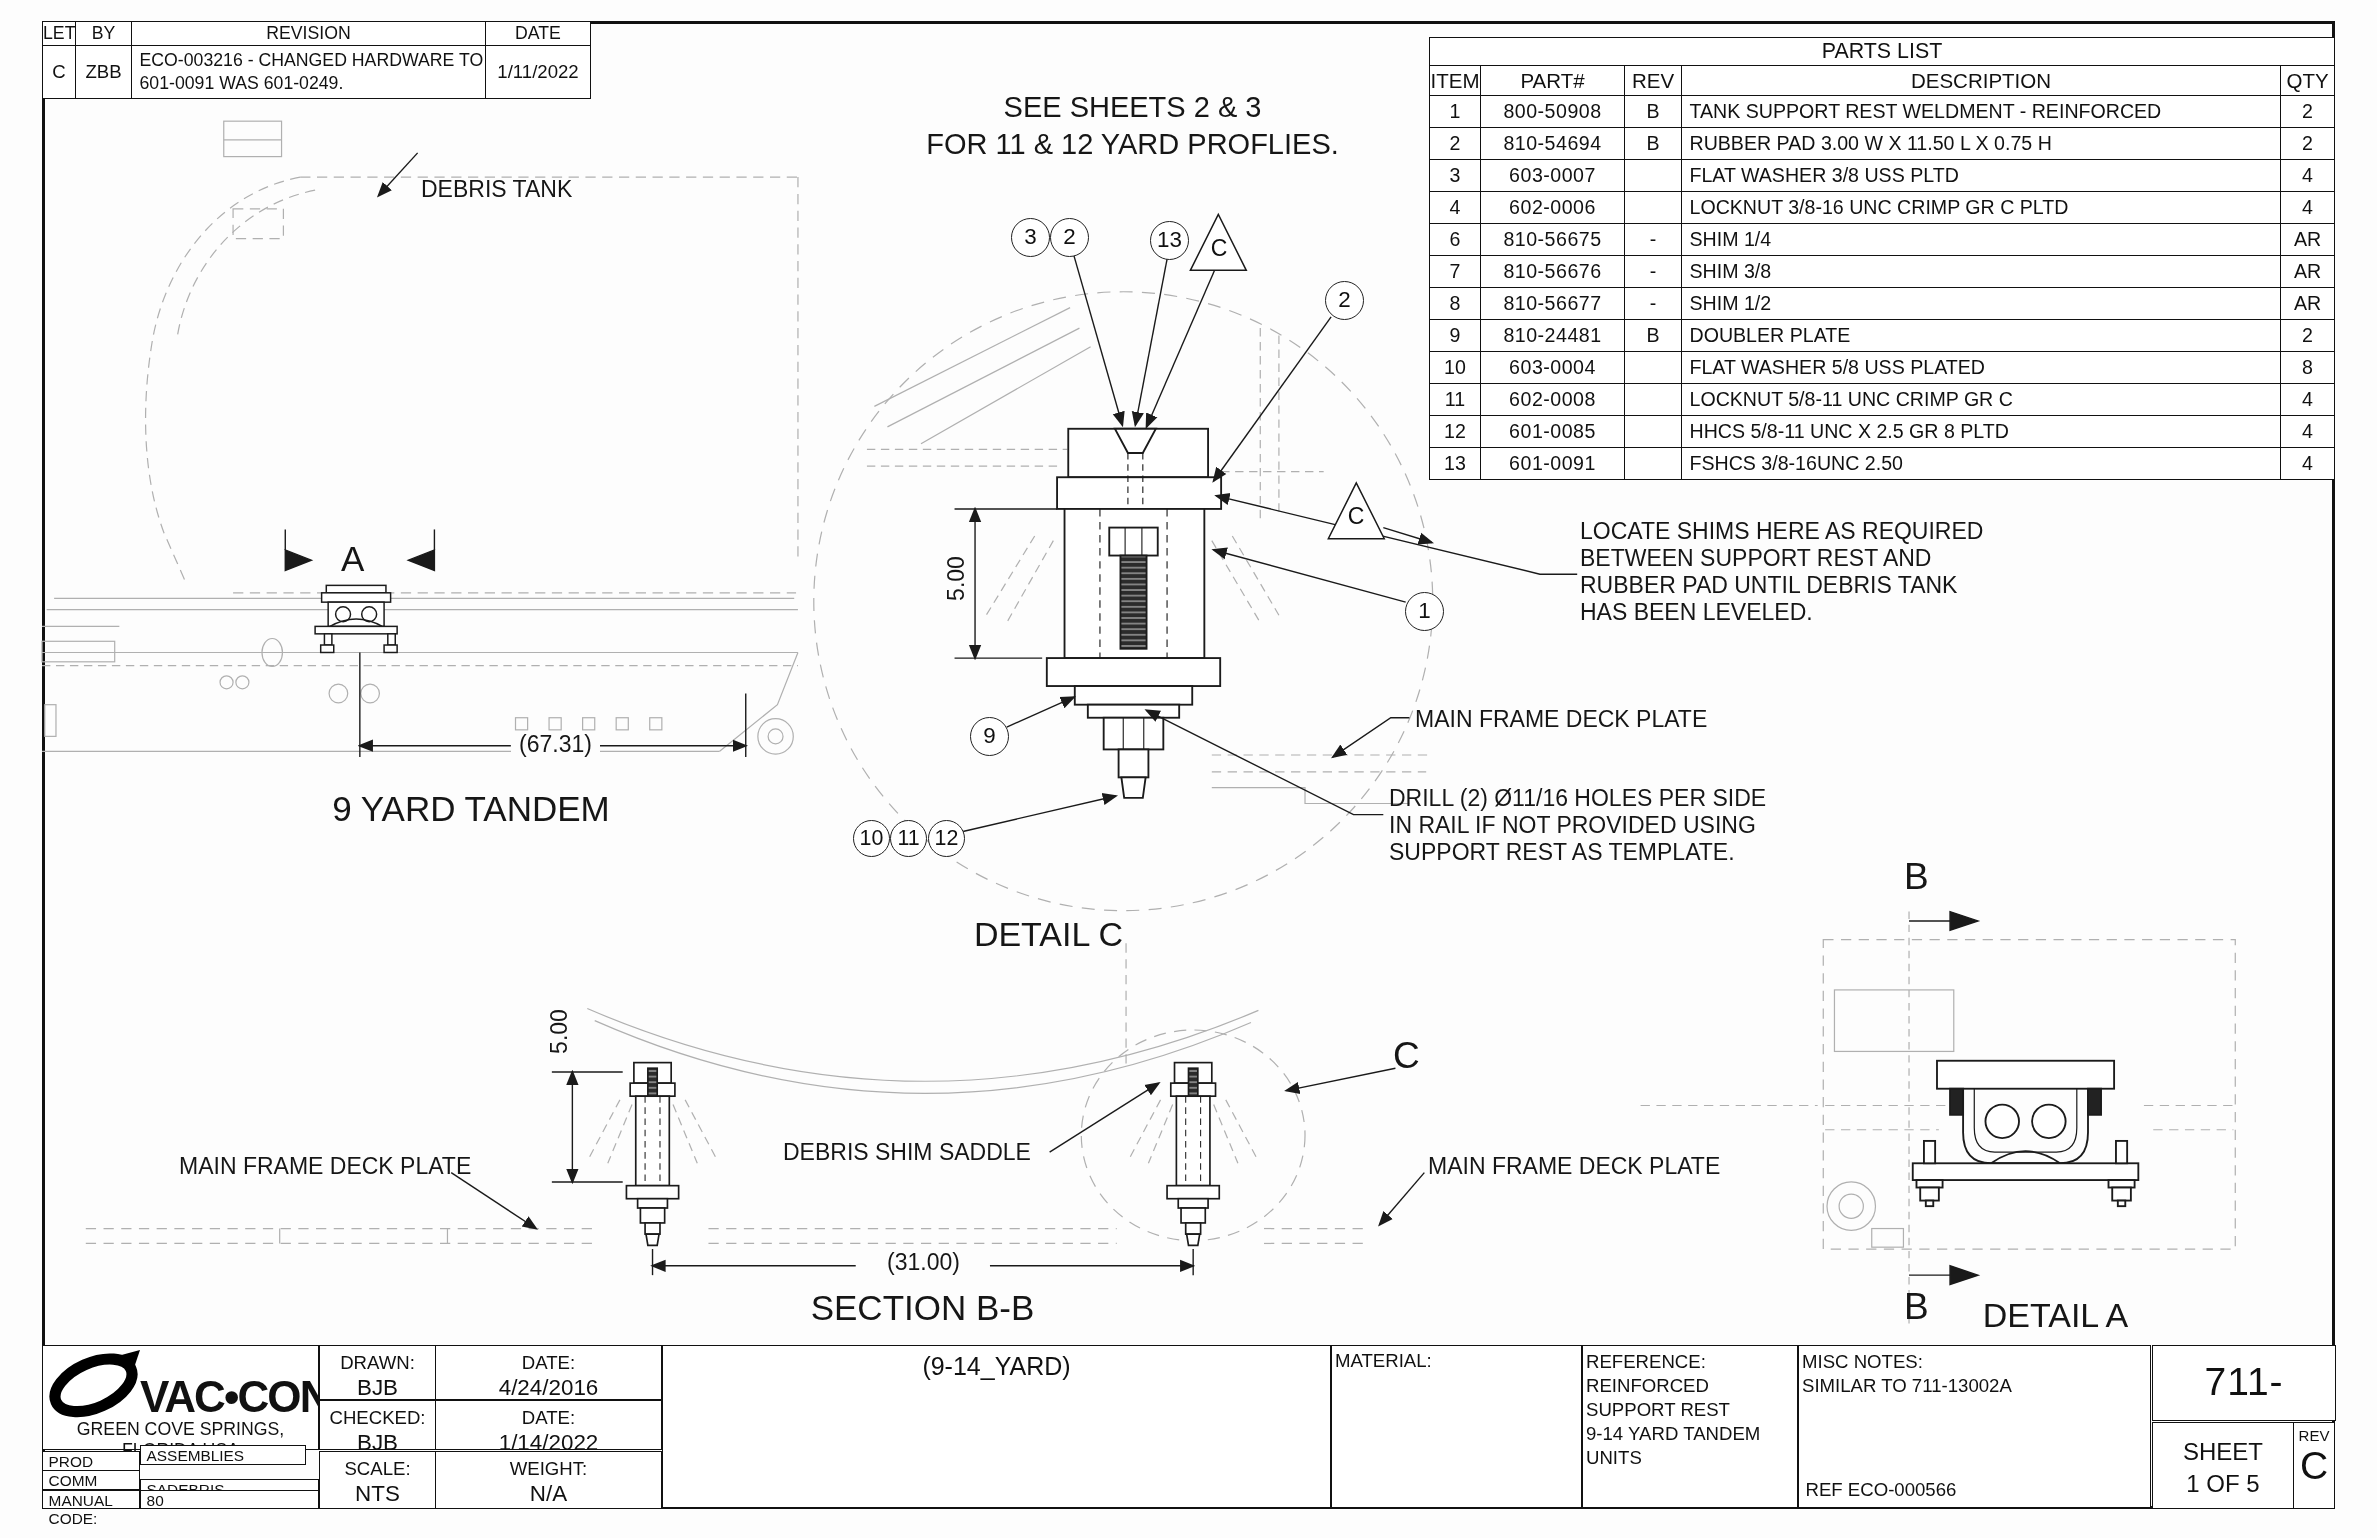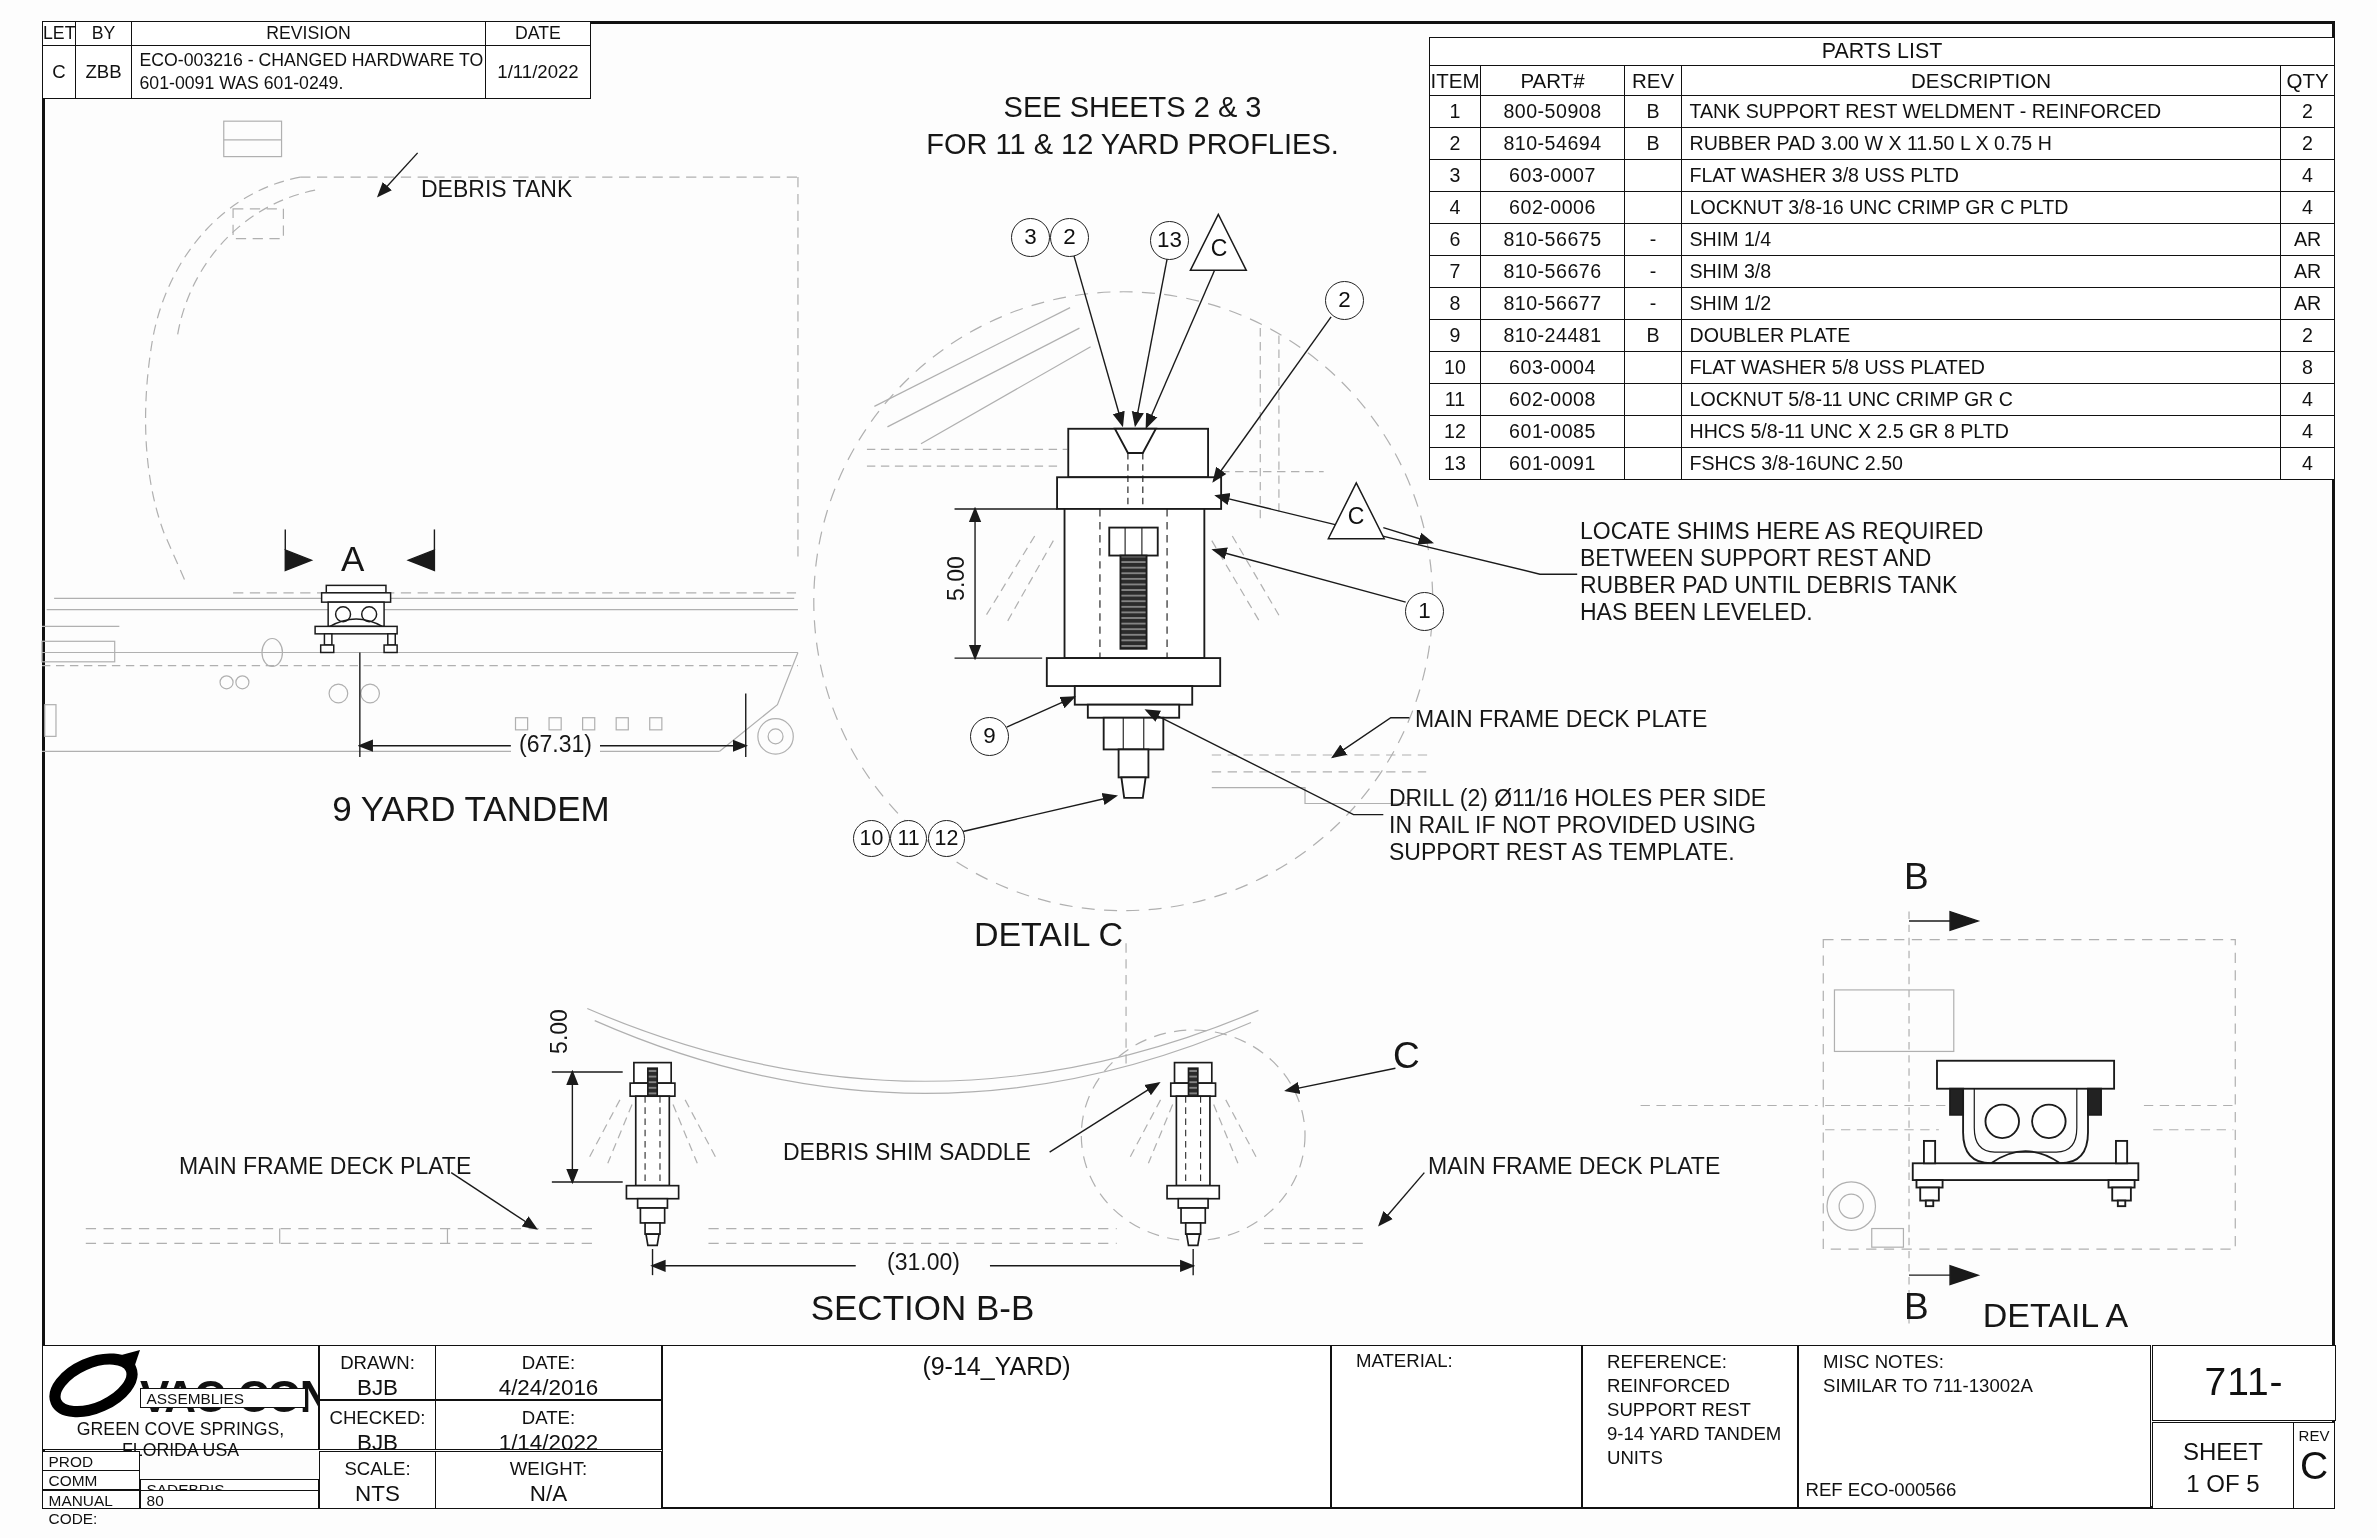--- a/index.html
+++ b/index.html
@@ -25,21 +25,21 @@
   .rev-table th { height:24px; font-size:17.7px; }
   .rev-table td { height:53px; }
   .rev-table .revtext { text-align:left; padding-left:7.5px; font-size:17.7px; line-height:22.4px; }
   .balloon { position:absolute; width:39px; height:39px; border:1.9px solid #222; border-radius:50%;
              background:#fff; text-align:center; line-height:36px; font-size:22.4px; }
   .balloon.sm { width:37px; height:37px; line-height:34px; font-size:21.4px; }
   .flag-letter { position:absolute; width:30px; text-align:center; font-size:23px; }
   .tb-cell { position:absolute; border:1.9px solid #111; background:#fff; }
   .tb-label { font-size:18.6px; text-align:center; padding-top:5.6px; }
   .tb-value { font-size:22.4px; text-align:center; padding-top:1.9px; }
-  .tb-left { text-align:left; padding-left:24px; padding-top:3.7px; }
+  .tb-left { text-align:left; padding-left:3px; padding-top:3.7px; }
   .codes-label { font-size:15.4px; text-align:left; padding:0.9px 0 0 5.6px; }
   .big-number { font-size:39px; text-align:center; line-height:71px; letter-spacing:0.9px; }
   .logo-text { position:absolute; left:97px; top:26px; font-size:44px; font-weight:bold;
                letter-spacing:-1.9px; }
   .logo-city { position:absolute; left:0; top:73px; width:100%; text-align:center; font-size:17.7px; }
 </style>
 </head>
 <body>
 
 <div class="sheet-border"></div>
@@ -500,21 +500,21 @@
       </g>
       <polygon points="78,8 100,2 92,26" fill="#000"></polygon>
     </svg>
     <div class="logo-text">VAC•CON</div>
     <div class="logo-city">GREEN COVE SPRINGS, FLORIDA USA</div>
   </div>
 
   <div class="tb-cell codes-label" style="left:42px;top:1451px;width:98px;height:19.6px;">PROD CODE:</div>
   <div class="tb-cell codes-label" style="left:140px;top:1451px;width:179px;height:19.6px;margin-top:28px;">SADEBRIS</div>
   <div class="tb-cell codes-label" style="left:42px;top:1470px;width:98px;height:19.6px;">COMM CODE:</div>
-  <div class="tb-cell codes-label" style="left:140px;top:1388px;width:166px;height:19.6px;">ASSEMBLIES</div>
+  <div class="tb-cell codes-label" style="left:140px;top:1445px;width:166px;height:19.6px;">ASSEMBLIES</div>
   <div class="tb-cell codes-label" style="left:42px;top:1490px;width:98px;height:18.6px;">MANUAL CODE:</div>
   <div class="tb-cell codes-label" style="left:140px;top:1490px;width:179px;height:18.6px;">80</div>
 
   <div class="tb-cell" style="left:319px;top:1345px;width:117px;height:55px;">
     <div class="tb-label">DRAWN:</div>
     <div class="tb-value">BJB</div>
   </div>
   <div class="tb-cell" style="left:435px;top:1345px;width:227px;height:55px;">
     <div class="tb-label">DATE:</div>
     <div class="tb-value">4/24/2016</div>

